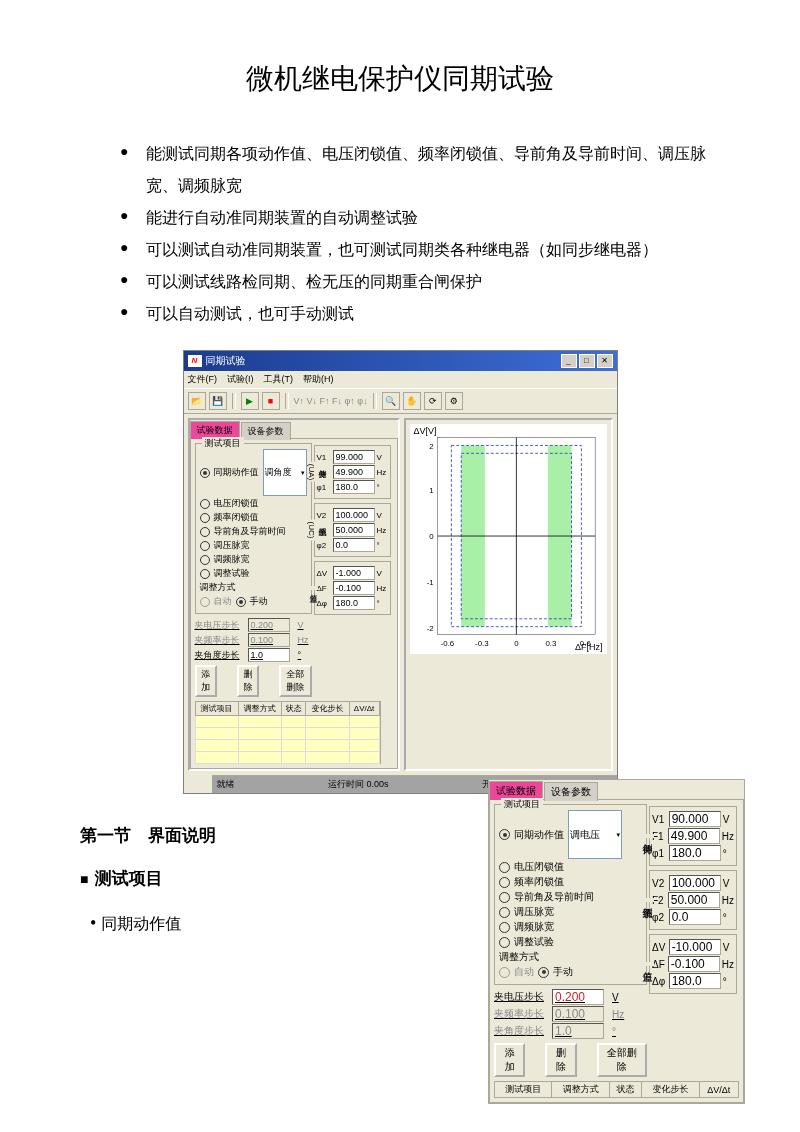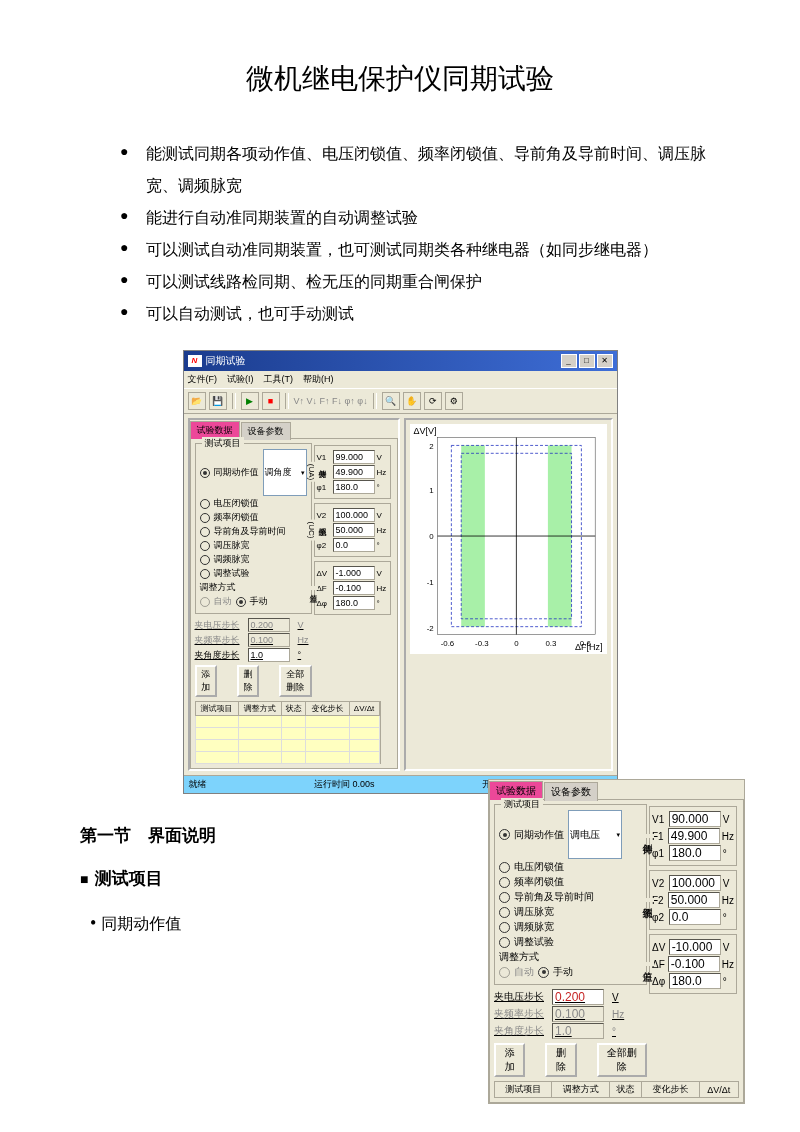--- a/index.html
+++ b/index.html
@@ -175,21 +175,22 @@
   }
   .chart .ytitle { position: absolute; top: 2px; left: 4px; font-size: 9px; }
   .chart .xtitle { position: absolute; bottom: 2px; right: 4px; font-size: 9px; }
   .chart svg { width: 100%; height: 100%; }
   .statusbar {
     border-top: 1px solid #aca899;
     display: flex;
     justify-content: space-between;
     padding: 2px 5px;
     font-size: 9px;
-    background: #7dd3fc;
+    background: #a3a3a3;
+    margin-left: 28px;
   }
   .table1 {
     width: 100%;
     border-collapse: collapse;
     background: #fff;
     font-size: 8px;
   }
   .table1 th { background: #ece9d8; border: 1px solid #aca899; padding: 1px 2px; font-weight: normal; }
   .table1 td { border: 1px solid #ddd; height: 9px; }
   .yellowrow td { background: #ffffc0; }

